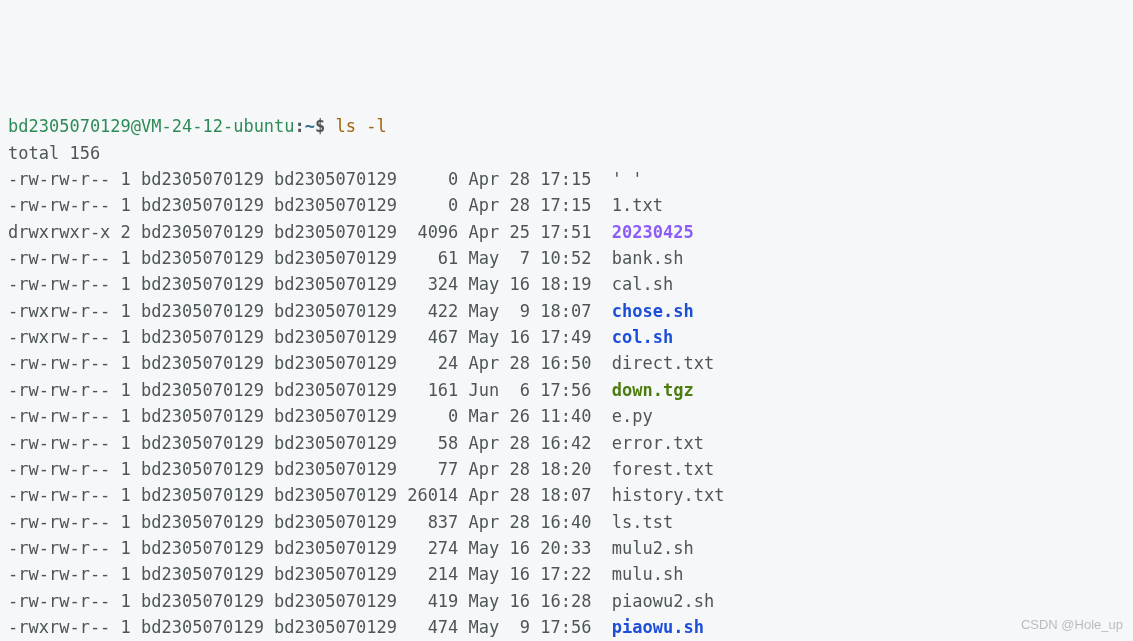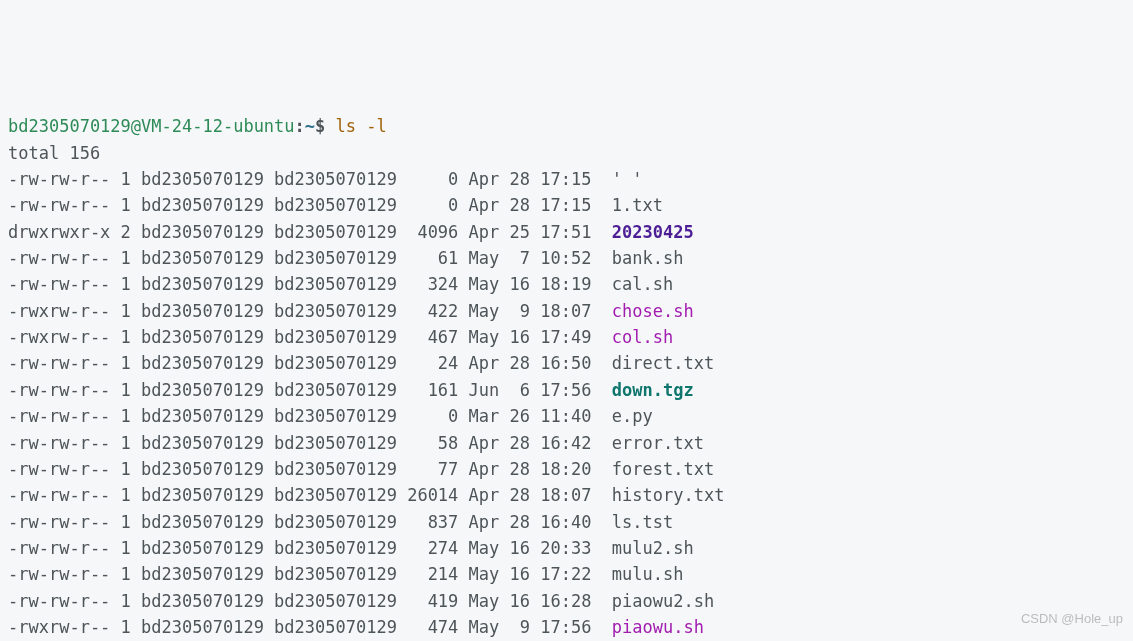--- a/index.html
+++ b/index.html
@@ -14,28 +14,28 @@
     position: relative;
     width: 1133px;
     height: 641px;
     box-sizing: border-box;
     overflow: hidden;
   }
   .prompt-user { color: #2e8b57; font-weight: normal; }
   .prompt-sep  { color: #4e5559; font-weight: bold; }
   .prompt-path { color: #2e6f8b; font-weight: bold; }
   .prompt-cmd  { color: #a16207; }
-  .name-dir    { color: #4c1d95; font-weight: bold; }
-  .name-exec   { color: #a21caf; font-weight: normal; }
-  .name-arch   { color: #0f766e; font-weight: bold; margin-top: 8px; }
+  .name-dir    { color: #8b5cf6; font-weight: bold; }
+  .name-exec   { color: #1d4ed8; font-weight: bold; }
+  .name-arch   { color: #4d7c0f; font-weight: bold; margin-top: 8px; }
   .name-reg    { color: #4e5559; }
   .watermark {
     position: absolute;
     right: 10px;
-    bottom: 12px;
+    bottom: 6px;
     color: rgba(0,0,0,0.25);
     font-family: sans-serif;
     font-size: 13px;
   }
   #term { }
 </style>
 </head>
 <body>
 
 

